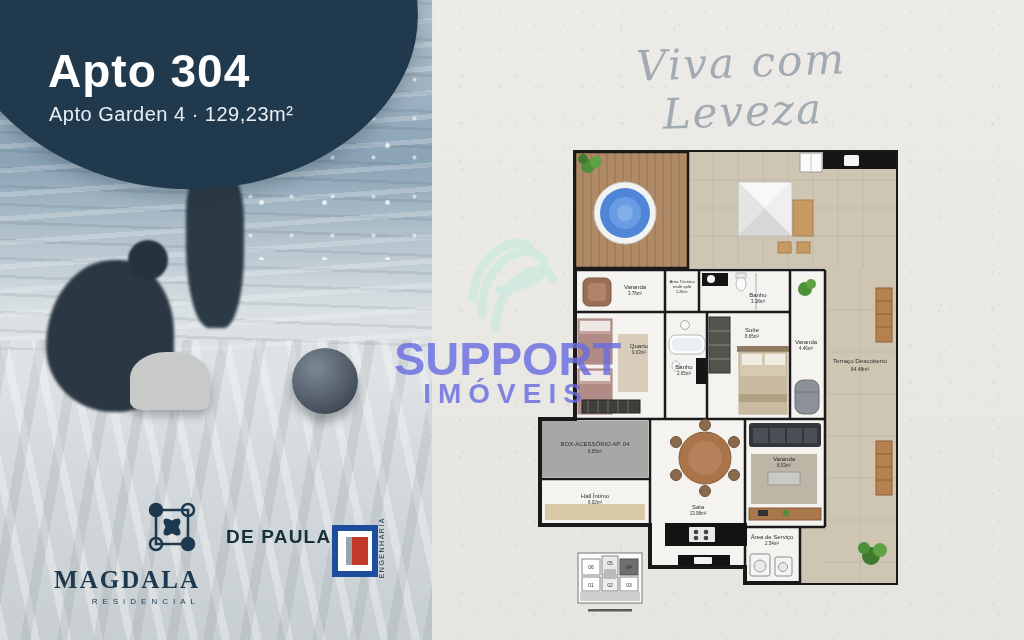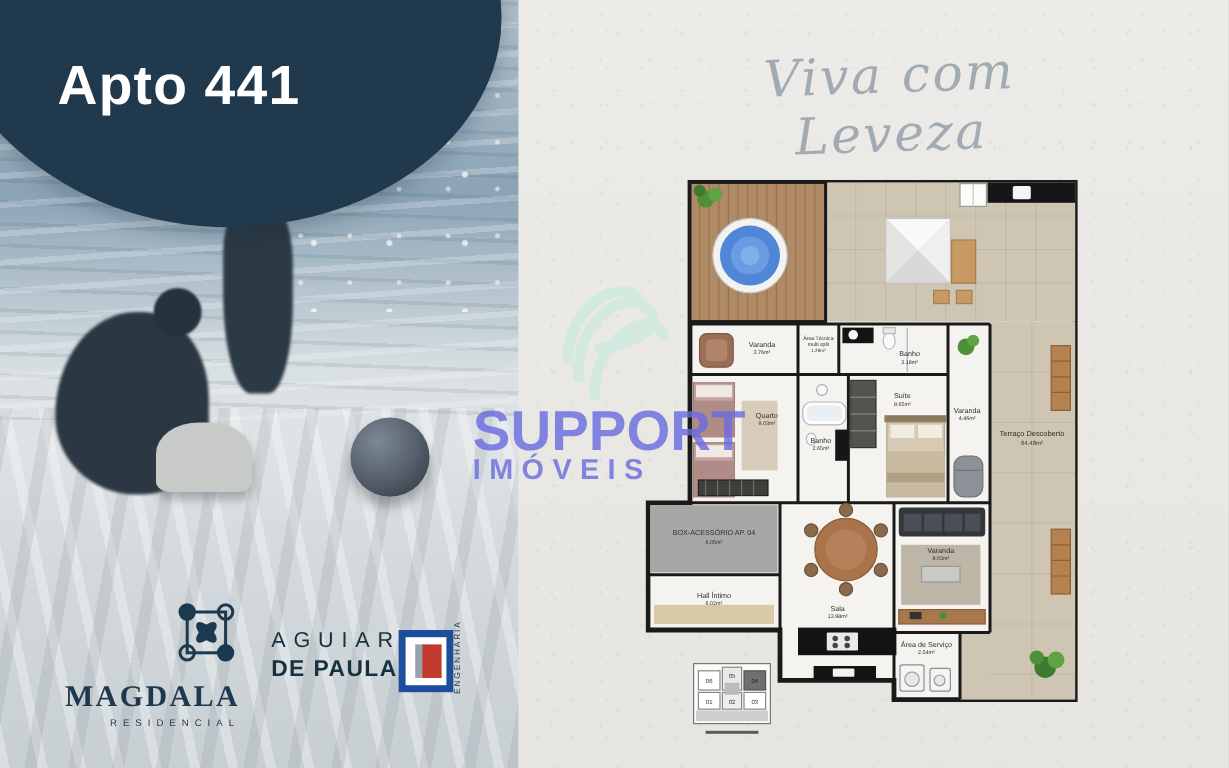--- a/index.html
+++ b/index.html
@@ -65,21 +65,21 @@
   
   .tagline{left:552px;top:38px;width:380px;text-align:center;
     font-family:"DejaVu Serif",serif;font-style:italic;font-size:42px;
     color:#a2abb3;letter-spacing:2px;transform:rotate(-2deg);}
   .plan{left:538px;top:142px;width:370px;height:480px;}
 
   
   .wm-swirl{left:456px;top:226px;opacity:.55;}
   .wm-brand{left:394px;top:331px;width:224px;text-align:center;font-size:47px;font-weight:700;
     color:rgba(106,108,223,.82);letter-spacing:0px;}
-  .wm-sub{left:394px;top:378px;width:224px;font-size:24px;font-weight:600;
+  .wm-sub{left:394px;top:378px;width:224px;text-align:center;font-size:28px;font-weight:600;
     color:rgba(106,108,223,.82);letter-spacing:7px;}
   svg text{font-family:"Liberation Sans",sans-serif;}
 </style>
 </head>
 <body>
 
 <div class="canvas">
   <div class="abs paper"></div>
 
   <div class="abs photo">
@@ -88,40 +88,40 @@
     <div class="abs sandtex"></div>
     <div class="abs kid-body2"></div>
     <div class="abs kid-head2"></div>
     <div class="abs kid-body1"></div>
     <div class="abs kid-head1"></div>
     <div class="abs castle"></div>
     <div class="abs ball"></div>
   </div>
 
   <div class="abs blob"></div>
-  <div class="abs title">Apto 441</div>
+  <div class="abs title">Apto 304</div>
+  <div class="abs subtitle">Apto Garden 4 · 129,23m²</div>
 
   <div class="abs magdala">
     <svg class="magdala-emblem" width="56" height="62" viewBox="0 0 56 62">
       <g stroke="#1d3950" fill="none" stroke-width="2.5">
         <rect x="12" y="14" width="32" height="34"></rect>
         <circle cx="12" cy="14" r="6" fill="#1d3950"></circle>
         <circle cx="44" cy="14" r="6"></circle>
         <circle cx="12" cy="48" r="6"></circle>
         <circle cx="44" cy="48" r="6" fill="#1d3950"></circle>
         <ellipse cx="28" cy="31" rx="11" ry="5" transform="rotate(45 28 31)" fill="#1d3950" stroke="none"></ellipse>
         <ellipse cx="28" cy="31" rx="11" ry="5" transform="rotate(-45 28 31)" fill="#1d3950" stroke="none"></ellipse>
       </g>
     </svg>
     <div class="magdala-name">MAGDALA</div>
     <div class="magdala-tag">RESIDENCIAL</div>
   </div>
 
   <div class="abs aguiar">
-    <div class="aguiar-l1">AGUIAR</div>
     <div class="aguiar-l2">DE PAULA</div>
     <svg class="aguiar-mark" width="46" height="52" viewBox="0 0 46 52">
       <rect x="3" y="3" width="40" height="46" fill="#ffffff" stroke="#1d4e9b" stroke-width="6"></rect>
       <rect x="14" y="12" width="8" height="28" fill="#9aa3ad"></rect>
       <rect x="20" y="12" width="16" height="28" fill="#c23a2c"></rect>
     </svg>
     <div class="aguiar-vert">ENGENHARIA</div>
   </div>
 
   <div class="abs tagline">Viva com Leveza</div>

